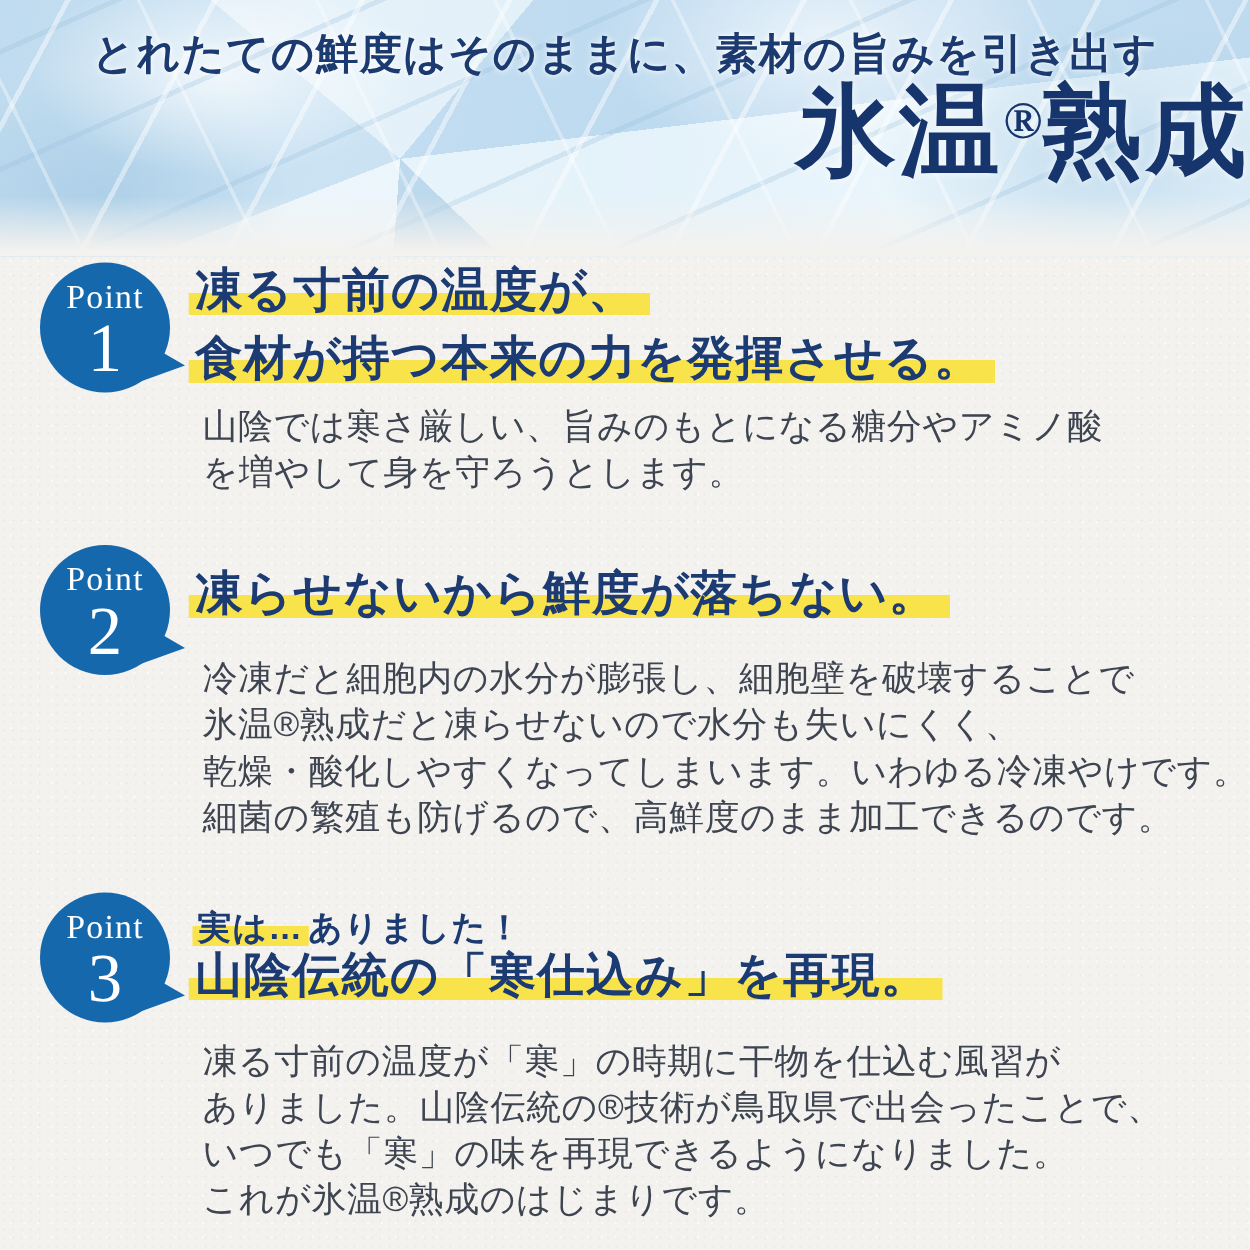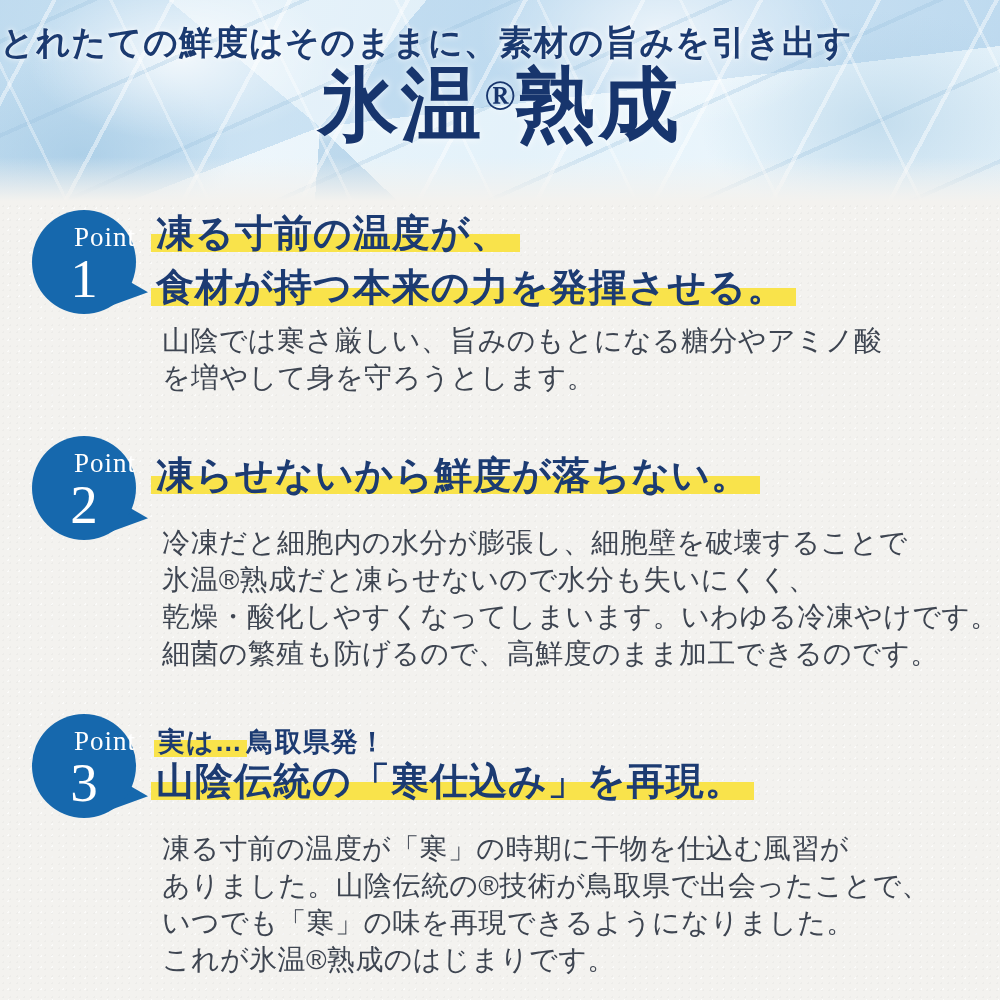--- a/index.html
+++ b/index.html
@@ -37,29 +37,30 @@
       linear-gradient(105deg, #b6d5ea 0%, #dcedf8 28%, #c8e1f2 52%, #e7f3fb 74%, #c4ddef 100%);
   }
   .hero::after {
     content:"";
     position:absolute; left:0; bottom:0;
     width:100%; height:48px;
     background:linear-gradient(to bottom, rgba(243,242,239,0), #f3f2ef 92%);
   }
   .hero-subtitle {
     position:absolute; top:20px; left:0; width:100%;
+    text-align:center;
     font-family:"Liberation Serif", serif;
     font-size:34px; font-weight:600;
     color:#1b3a70; letter-spacing:1px;
     text-shadow:0 0 6px rgba(255,255,255,0.9), 0 0 2px rgba(255,255,255,0.7);
     white-space:nowrap;
   }
   .hero-title {
     position:absolute; top:52px; left:0; width:100%;
-    text-align:center;
+    text-align:right;
     font-family:"Liberation Serif", serif;
     font-size:80px; font-weight:700;
     color:#17356d; letter-spacing:3px;
     text-shadow:0 0 8px rgba(255,255,255,0.8);
     white-space:nowrap;
   }
   .hero-title .reg { font-size:42px; vertical-align:22px; letter-spacing:0; }
 
   
   .point { position:absolute; left:0; width:1000px; }
@@ -70,21 +71,21 @@
   .badge { position:absolute; left:32px; top:4px; width:104px; height:104px; color:#ffffff; }
   #p3 .badge { top:6px; }
   .badge-circle { position:absolute; inset:0; background:#1668ad; border-radius:50%; }
   .badge-tail {
     position:absolute; left:74px; top:58px;
     width:42px; height:38px; background:#1668ad;
     clip-path:polygon(0 0, 100% 64%, 10% 100%);
   }
   .badge-label {
     position:absolute; top:12px; left:0; width:100%;
-    text-align:right;
+    text-align:center;
     font-family:"Liberation Serif", serif;
     font-size:27px; letter-spacing:1px;
   }
   .badge-num {
     position:absolute; top:40px; left:0; width:100%;
     text-align:center;
     font-family:"Liberation Serif", serif;
     font-size:55px; line-height:1.05;
   }
 
@@ -169,21 +170,21 @@
     </div>
   </section>
 
   <section class="point" id="p3">
     <div class="badge">
       <div class="badge-tail"></div>
       <div class="badge-circle"></div>
       <div class="badge-label">Point</div>
       <div class="badge-num">3</div>
     </div>
-    <div class="kicker"><span class="hl">実は…</span><span>鳥取県発！</span></div>
+    <div class="kicker"><span class="hl">実は…</span><span>ありました！</span></div>
     <div class="headline">
       <div><span class="hl">山陰伝統の「寒仕込み」を再現。</span></div>
     </div>
     <div class="body">
       <div>凍る寸前の温度が「寒」の時期に干物を仕込む風習が</div>
       <div>ありました。山陰伝統の®技術が鳥取県で出会ったことで、</div>
       <div>いつでも「寒」の味を再現できるようになりました。</div>
       <div>これが氷温®熟成のはじまりです。</div>
     </div>
   </section>

